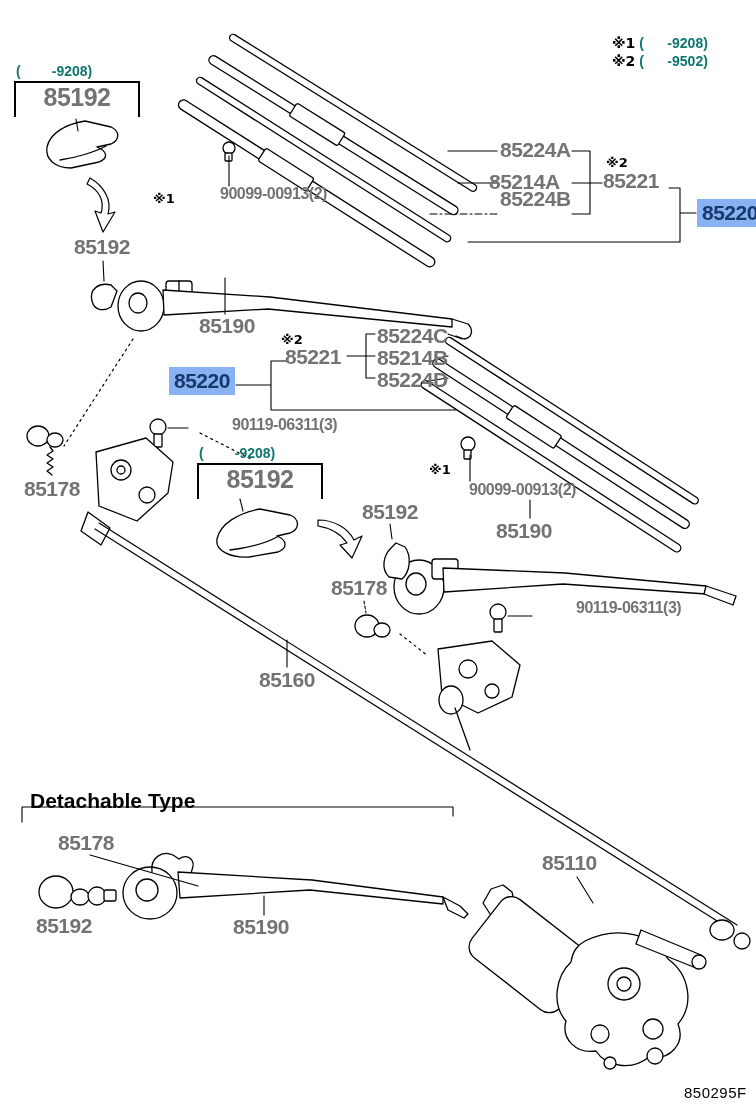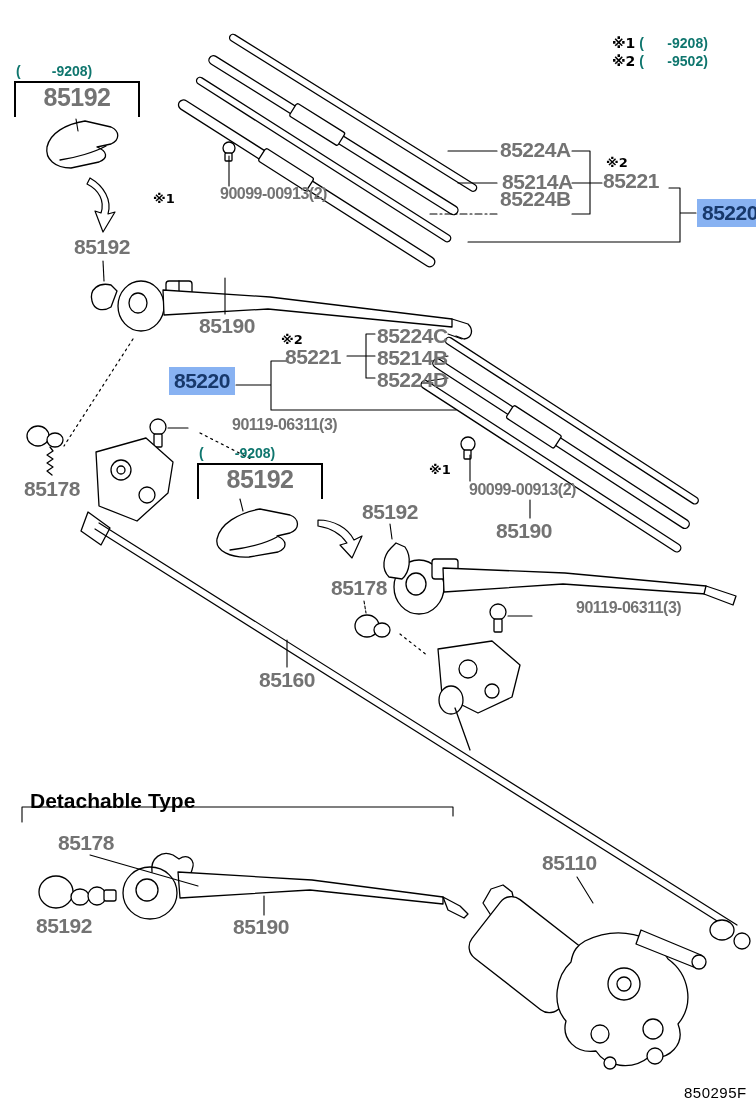--- a/index.html
+++ b/index.html
@@ -185,21 +185,21 @@
       <span class="pn">85192</span>
     </div>
   </div>
 
   <span class="pn" style="left:74px;top:236px">85192</span>
 
   <span class="marker" style="left:153px;top:192px">※1</span>
   <span class="pn sm" style="left:177px;top:186px">90099-00913(2)</span>
 
   <span class="pn" style="left:500px;top:139px">85224A</span>
-  <span class="pn" style="left:502px;top:171px">85214A</span>
+  <span class="pn" style="left:489px;top:171px">85214A</span>
   <span class="pn" style="left:500px;top:188px">85224B</span>
   <span class="marker" style="left:606px;top:156px">※2</span>
   <span class="pn" style="left:603px;top:170px">85221</span>
   <span class="pn hl" style="left:697px;top:199px">85220</span>
 
   <span class="pn" style="left:199px;top:315px">85190</span>
 
   <span class="marker" style="left:281px;top:333px">※2</span>
   <span class="pn" style="left:285px;top:346px">85221</span>
   <span class="pn" style="left:377px;top:325px">85224C</span>

